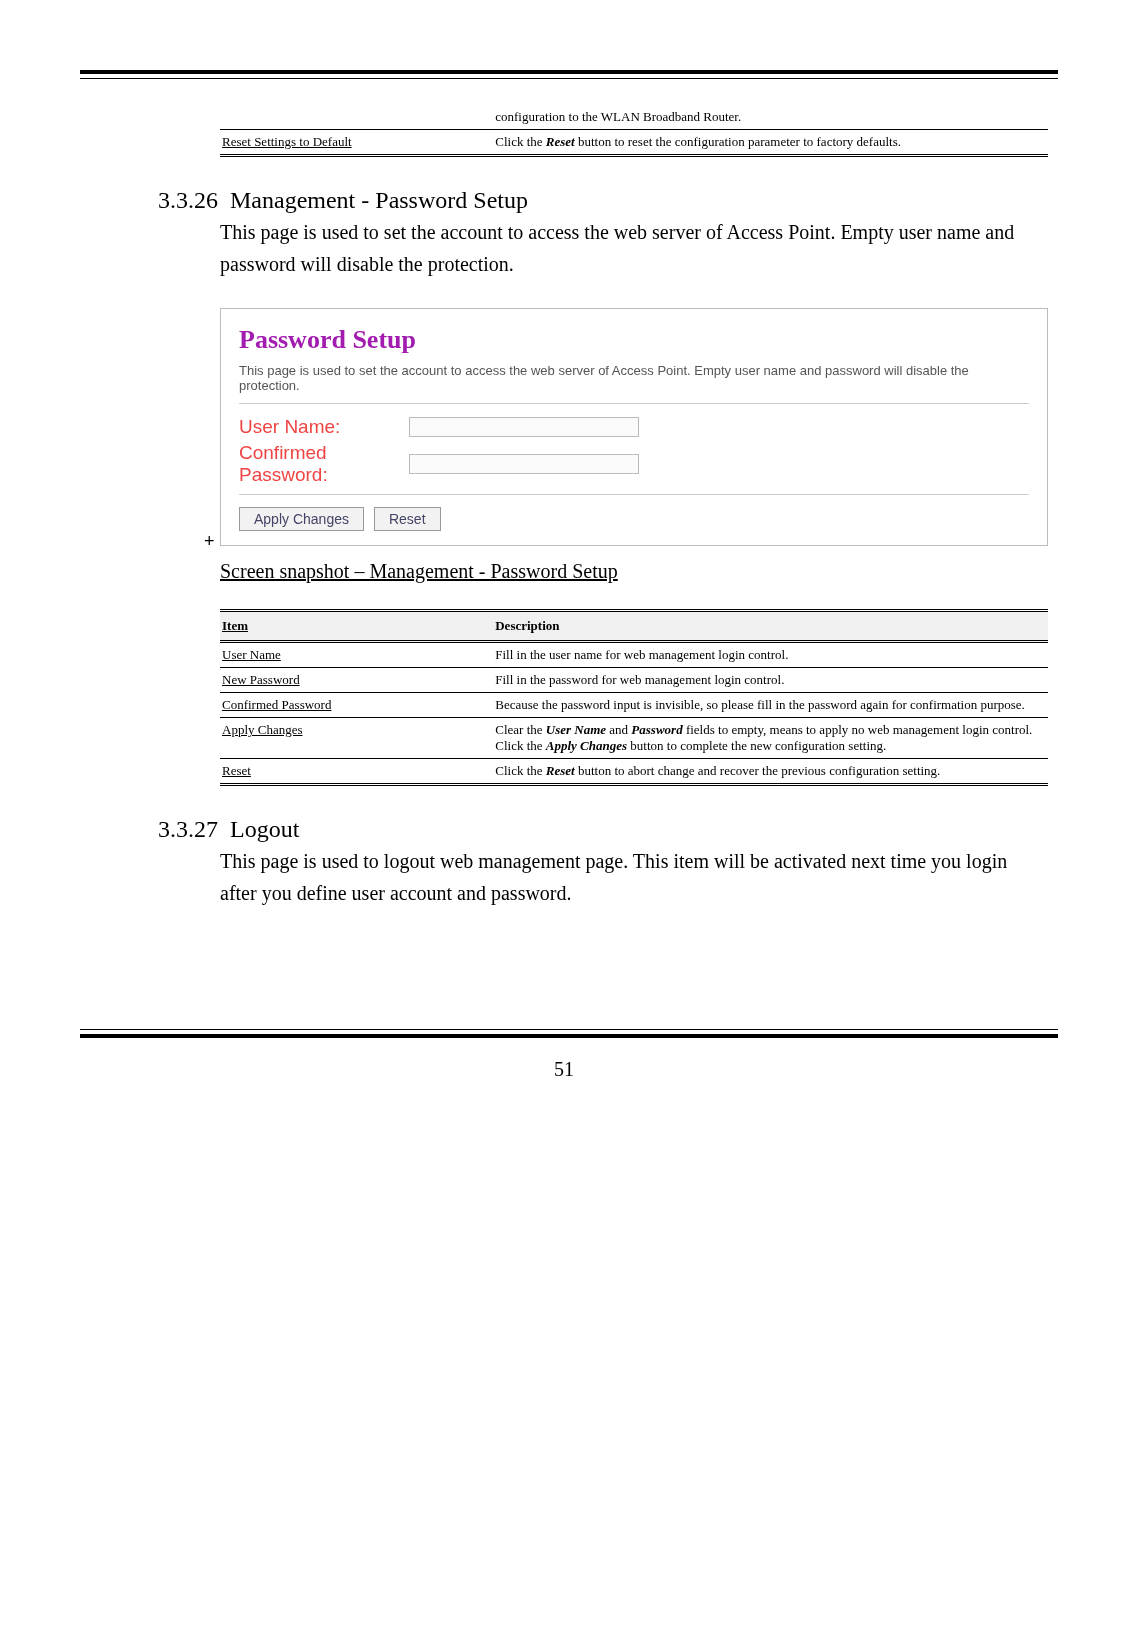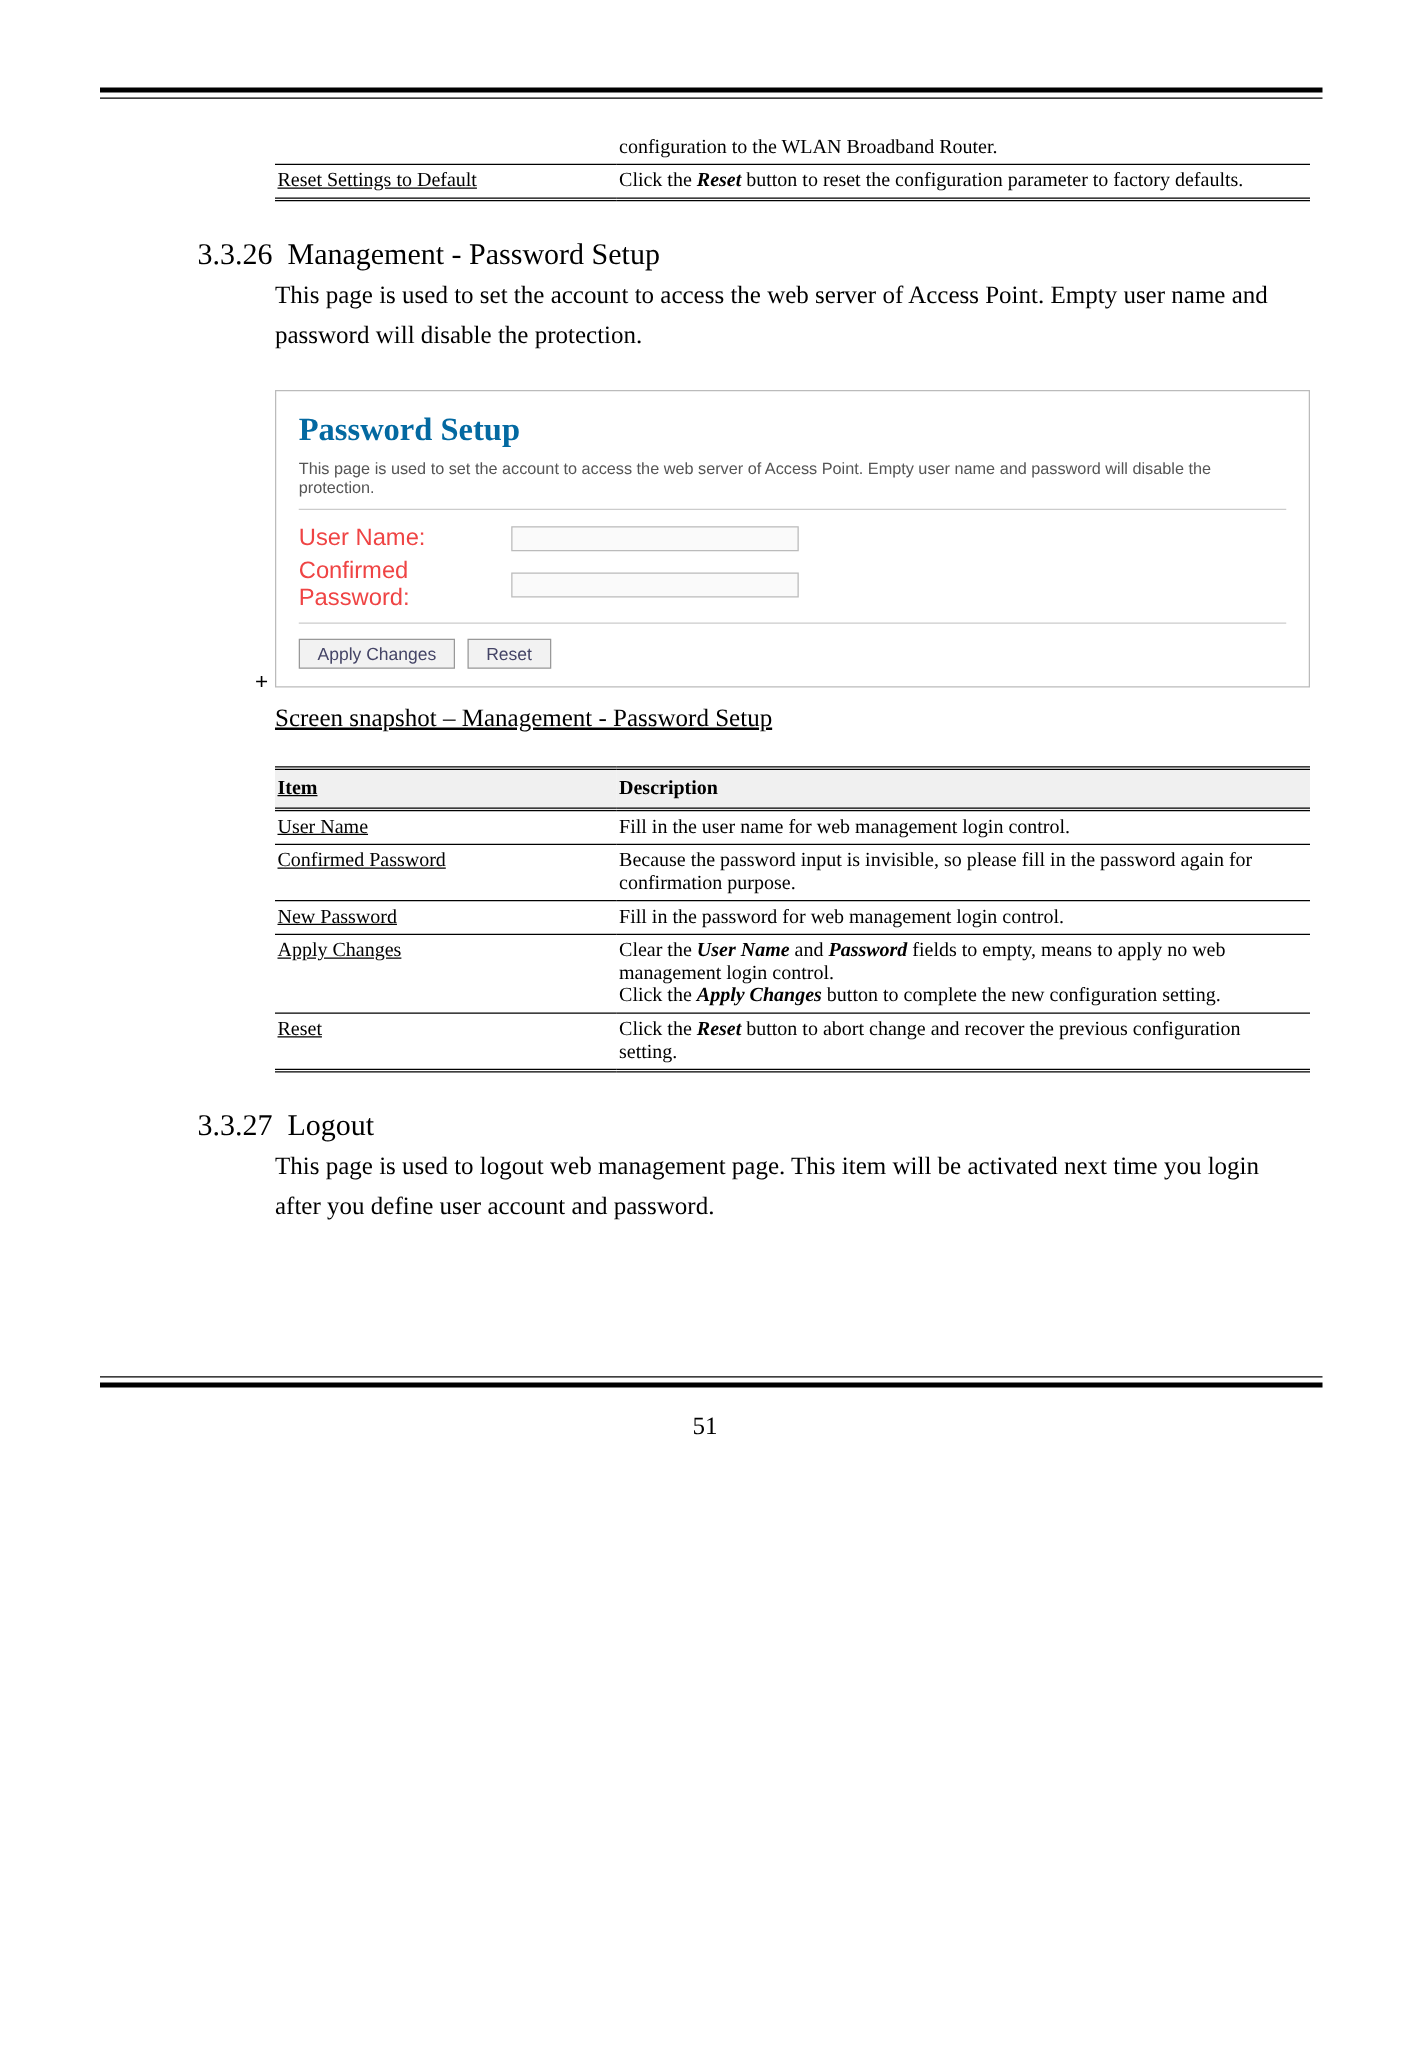--- a/index.html
+++ b/index.html
@@ -26,21 +26,21 @@
     height: 4px;
     margin-bottom: 26px;
   }
   .content {
     margin-left: 140px;
     margin-right: 10px;
   }
   table.item-table {
     border-collapse: collapse;
     width: 100%;
-    font-size: 16px;
+    font-size: 13px;
   }
   table.item-table td {
     border-bottom: 1px solid #000;
     padding: 4px 8px 4px 2px;
     vertical-align: top;
   }
   table.item-table td.col-item {
     width: 33%;
     text-decoration: underline;
   }
@@ -78,21 +78,21 @@
     font-size: 18px;
     font-family: Arial, sans-serif;
     color: #000;
   }
   .screenshot-frame {
     border: 1px solid #bbb;
     background: #fff;
     padding: 16px 18px 14px 18px;
   }
   .ps-title {
-    color: #0369a1;
+    color: #a21caf;
     font-size: 26px;
     font-weight: bold;
     font-family: "Times New Roman", Times, serif;
     margin-bottom: 8px;
   }
   .ps-desc {
     color: #555;
     font-size: 13px;
     font-family: Arial, sans-serif;
     margin-bottom: 10px;
@@ -213,26 +213,26 @@
           <td class="col-item">Item</td>
           <td>Description</td>
         </tr>
       </thead>
       <tbody>
         <tr>
           <td class="col-item">User Name</td>
           <td>Fill in the user name for web management login control.</td>
         </tr>
         <tr>
+          <td class="col-item">New Password</td>
+          <td>Fill in the password for web management login control.</td>
+        </tr>
+        <tr>
           <td class="col-item">Confirmed Password</td>
           <td>Because the password input is invisible, so please fill in the password again for confirmation purpose.</td>
-        </tr>
-        <tr>
-          <td class="col-item">New Password</td>
-          <td>Fill in the password for web management login control.</td>
         </tr>
         <tr>
           <td class="col-item">Apply Changes</td>
           <td>
             <span>Clear the </span><span class="bold-i">User Name</span><span> and </span><span class="bold-i">Password</span><span> fields to empty, means to apply no web management login control.</span>
             <br>
             <span>Click the </span><span class="bold-i">Apply Changes</span><span> button to complete the new configuration setting.</span>
           </td>
         </tr>
         <tr class="lastrow">

